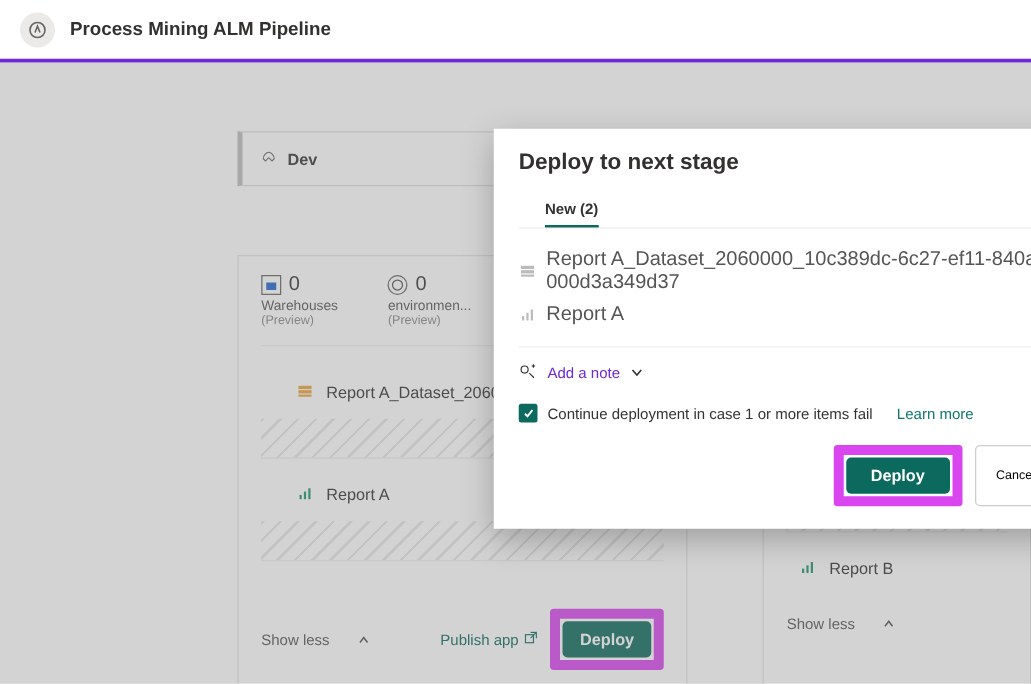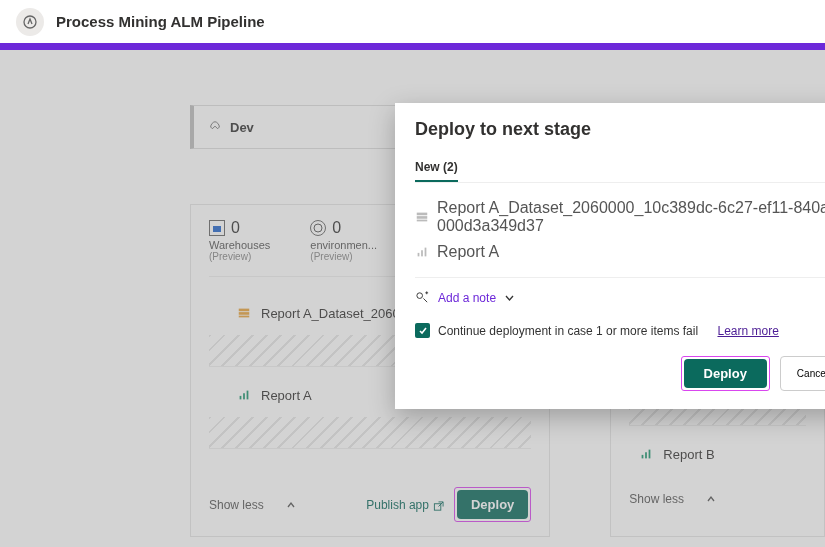--- a/index.html
+++ b/index.html
@@ -14,21 +14,21 @@
     height: 547px;
     overflow: hidden;
     position: relative;
   }
 
   
   .header {
     display: flex;
     align-items: center;
     padding: 10px 16px;
-    border-bottom: 7px solid #6d28d9;
+    border-bottom: 3px solid #6d28d9;
     background: #fff;
     height: 50px;
   }
   .header-icon {
     width: 28px; height: 28px;
     border-radius: 50%;
     background: #eceae8;
     display: flex;
     align-items: center;
     justify-content: center;
@@ -136,34 +136,34 @@
     align-items: center;
     justify-content: space-between;
     padding-top: 28px;
     gap: 10px;
   }
   .show-less {
     font-size: 12px; color: #555; display:flex; align-items:center; gap:22px;
     cursor:pointer;
   }
   .publish-app {
-    color: #0b6a5d; font-size: 12px; display:flex; align-items:flex-end; gap:4px; cursor:pointer;
+    color: #0b6a5d; font-size: 12px; display:flex; align-items:flex-start; gap:4px; cursor:pointer;
   }
   .deploy-btn {
     background: #0b6a5d;
     color: #fff;
     border: none;
     border-radius: 4px;
     padding: 7px 14px;
     font-size: 13px;
     font-weight: 600;
     cursor: pointer;
   }
   .red-ring {
-    border: 1px solid #d946ef;
+    border: 8px solid #d946ef;
     border-radius: 3px;
     padding: 2px;
     display:inline-block;
   }
 
   
   .scrim {
     position: absolute;
     inset: 50px 0 0 0;
     background: rgba(130,130,130,0.35);
@@ -185,41 +185,42 @@
   .modal-close {
     position:absolute; top:14px; right:14px; cursor:pointer;
     width:20px; height:20px; display:flex; align-items:center; justify-content:center;
   }
   .modal-desc { font-size: 12px; color: #555; line-height: 1.4; margin-bottom: 16px; }
   .tab-row { display:flex; border-bottom:1px solid #eee; margin-bottom:12px;}
   .tab {
     font-size: 12px; font-weight: 600;
     padding: 6px 0;
     border-bottom: 2px solid #0b6a5d;
+    margin-left: 21px;
   }
   .modal-item {
     display:flex; align-items:center; gap:8px;
     font-size: 16px; color: #555; padding: 4px 0;
   }
   .sep { border:0; border-top:1px solid #eee; margin:12px 0; }
   .add-note {
     display:flex; align-items:center; gap:8px; font-size:12px; color:#6d28d9;
     margin: 6px 0 18px 0;
     cursor:pointer;
     text-align:center;
   }
   .checkbox-row {
     display:flex; align-items:center; gap:8px; font-size:12px; color:#333;
     margin-bottom: 18px;
   }
   .chk {
     width:15px; height:15px; background:#0b6a5d; border-radius:2px;
     display:flex; align-items:center; justify-content:center;
   }
-  .learn-more { color:#4c1d95; text-decoration: underline; cursor:pointer; }
+  .learn-more { color:#0f766e; cursor:pointer; }
 
   .modal-footer { display:flex; justify-content:flex-end; gap:10px; }
   .btn-cancel {
     background:#fff; border:1px solid #ccc; border-radius:4px;
     padding: 7px 16px; font-size:10px; cursor:pointer;
   }
 
   .mini-icon { width:14px; height:14px; flex-shrink:0; }
 
 </style>

